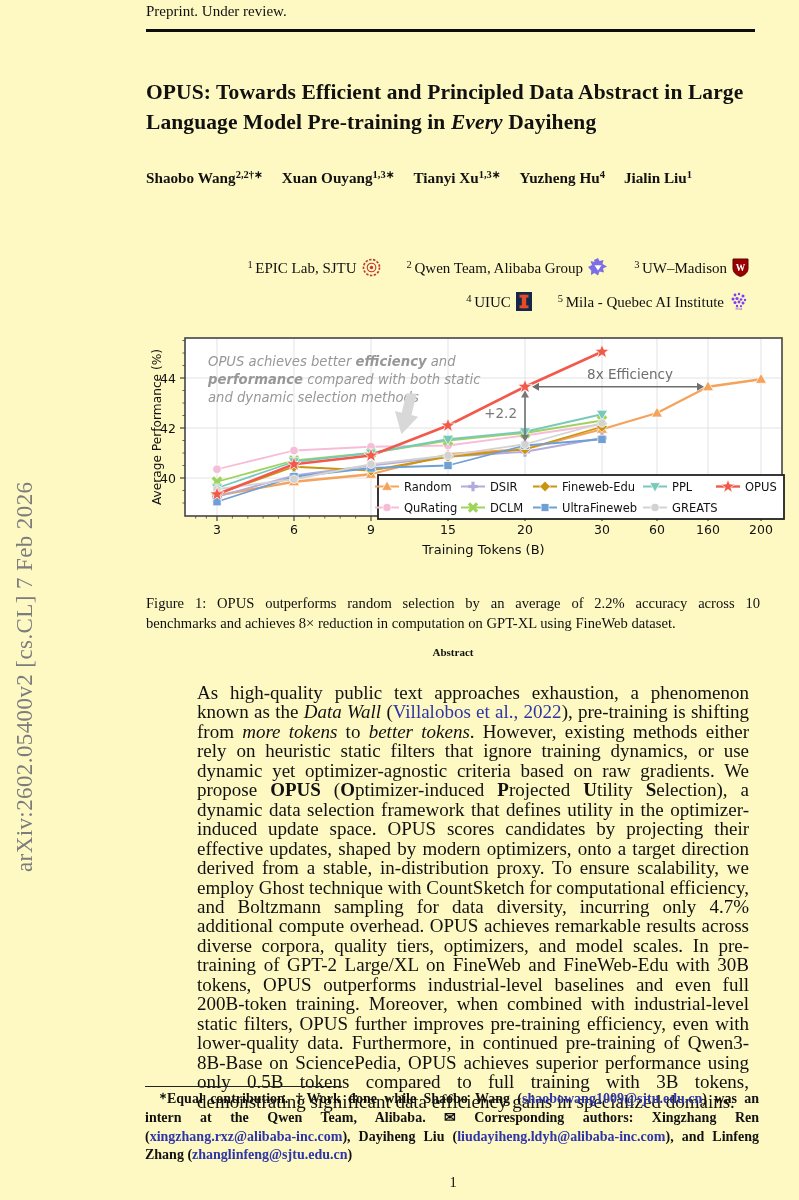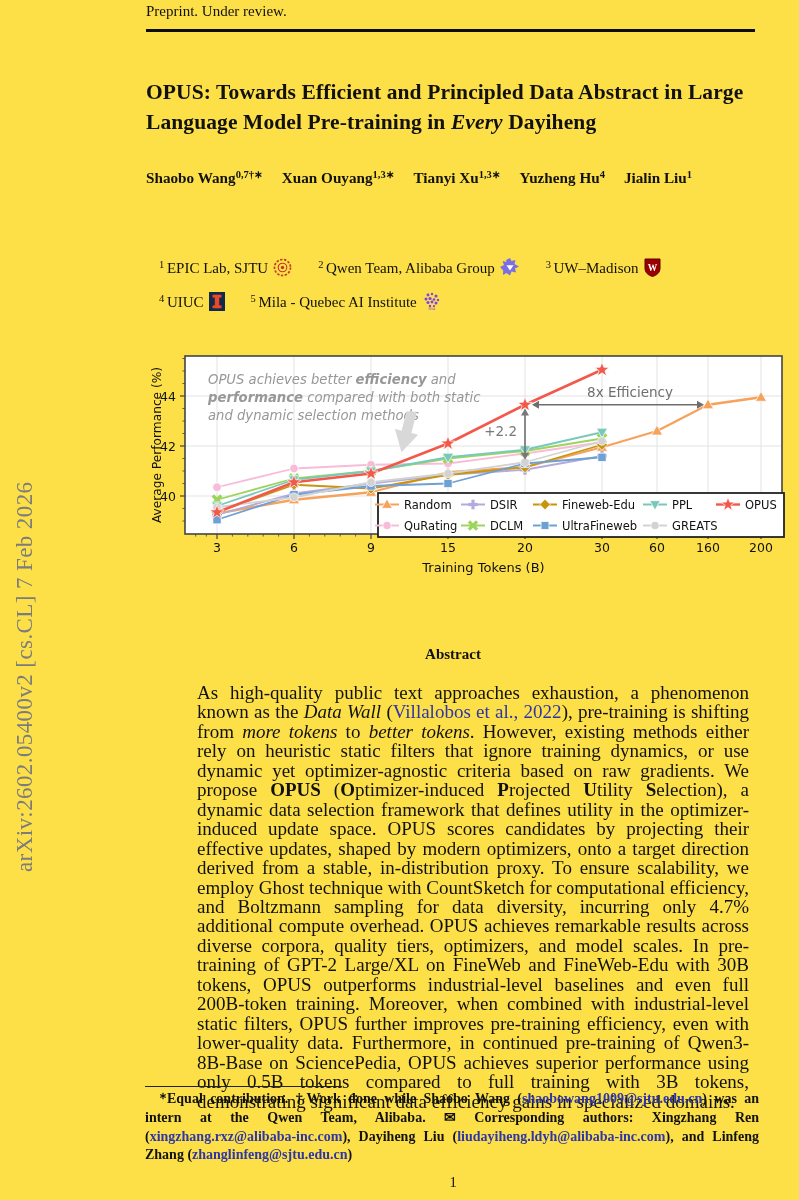--- a/index.html
+++ b/index.html
@@ -1,49 +1,49 @@
 <!DOCTYPE html>
 <html><head>
 <meta charset="utf-8">
 <style>
   html,body{margin:0;padding:0;background:#e9e9e9;}
-  #page{position:relative;width:799px;height:1200px;background:#fde047;margin:0 auto;
+  #page{position:relative;width:799px;height:1200px;background:#fef9c3;margin:0 auto;
         font-family:"Liberation Serif", serif;color:#111;overflow:hidden;}
 
   .s-i{font-style:italic;margin-top:38px;}
   .s-b{font-weight:bold;}
   .s-link{color:#2d35a8;}
   .s-sup{font-size:0.68em;position:relative;top:-0.45em;}
 
   #preprint-note{position:absolute;left:146px;top:3px;font-size:15px;}
   #header-rule{position:absolute;left:146px;top:29px;width:609px;height:2.5px;background:#0d0d0d;}
 
   #paper-title{position:absolute;left:146px;top:78px;width:618px;font-size:21.5px;
                font-weight:bold;line-height:29.5px;letter-spacing:0.1px;}
 
   #authors{position:absolute;left:146px;top:165px;width:616px;font-size:15.2px;
            font-weight:bold;line-height:26px;}
   .author{margin-right:19px;white-space:nowrap;}
   .author .asup{font-weight:bold;font-size:10.5px;position:relative;top:-5px;}
 
-  #affiliations{position:absolute;left:146px;top:252px;width:616px;text-align:left;
+  #affiliations{position:absolute;left:146px;top:252px;width:616px;text-align:right;
                 font-size:15px;line-height:32px;}
   .aff{margin:0 13px;white-space:nowrap;}
   .aff .asup{font-size:10.5px;position:relative;top:-5px;}
   .aff svg{vertical-align:-4px;margin-left:5px;}
 
-  #figure-wrap{position:absolute;left:150px;top:346px;width:648px;height:242px;}
+  #figure-wrap{position:absolute;left:150px;top:328px;width:648px;height:242px;}
 
   #figure-caption{position:absolute;left:146px;top:594px;width:614px;font-size:14.6px;
                   line-height:19.5px;}
   #figure-caption .cap-line1{display:block;text-align:justify;text-align-last:justify;}
   #figure-caption .cap-line2{display:block;}
 
   #abstract-heading{position:absolute;left:146px;top:646px;width:614px;text-align:center;
-                    font-size:15px;font-weight:bold;}
+                    font-size:11px;font-weight:bold;}
   #abstract-body{position:absolute;left:197px;top:683px;width:552px;font-size:19px;
                  line-height:19.45px;text-align:justify;}
 
   #footnote-rule{position:absolute;left:145px;top:1086px;width:197px;height:1.2px;background:#222;}
   #footnote{position:absolute;left:145px;top:1090px;width:614px;font-size:14px;
             line-height:18.3px;text-align:justify;text-indent:14px;font-weight:bold;}
 
   #page-number{position:absolute;left:146px;top:1174px;width:614px;text-align:center;font-size:14.5px;}
 
   #arxiv-sidebar{position:absolute;left:12px;top:872px;transform-origin:0 0;
@@ -56,21 +56,21 @@
 <body>
 
 <div id="page">
 
   <div id="preprint-note">Preprint. Under review.</div>
   <div id="header-rule"></div>
 
   <div id="paper-title"><span>OPUS: Towards Efficient and Principled Data Abstract in Large Language Model Pre-training in </span><span class="s-i">Every</span><span> Dayiheng</span></div>
 
   <div id="authors">
-      <div><span class="author">Shaobo Wang<span class="asup">0,7†∗</span></span><span class="author">Xuan Ouyang<span class="asup">1,3∗</span></span><span class="author">Tianyi Xu<span class="asup">1,3∗</span></span><span class="author">Yuzheng Hu<span class="asup">4</span></span><span class="author">Jialin Liu<span class="asup">1</span></span></div>
+      <div><span class="author">Shaobo Wang<span class="asup">2,2†∗</span></span><span class="author">Xuan Ouyang<span class="asup">1,3∗</span></span><span class="author">Tianyi Xu<span class="asup">1,3∗</span></span><span class="author">Yuzheng Hu<span class="asup">4</span></span><span class="author">Jialin Liu<span class="asup">1</span></span></div>
     </div>
 
   <div id="affiliations">
       <div><span class="aff"><span class="asup">1 </span>EPIC Lab, SJTU<svg width="19" height="19">
             <circle cx="9.5" cy="9.5" r="8" fill="none" stroke="#c0392b" stroke-width="1.7" stroke-dasharray="2.4,1.5"></circle>
             <circle cx="9.5" cy="9.5" r="4.3" fill="none" stroke="#c0392b" stroke-width="1.1"></circle>
             <circle cx="9.5" cy="9.5" r="1.7" fill="#c0392b"></circle>
           </svg></span><span class="aff"><span class="asup">2 </span>Qwen Team, Alibaba Group<svg width="20" height="19" viewBox="0 0 20 19">
             <path d="M6 2 L10 0 L11.5 3 L15.5 2 L14.5 6 L19 8.5 L15 10.5 L16 14.5 L11.5 13.5 L10 17.5 L6.5 15 L3 17 L3.2 12.5 L0 9 L4 7 L2.5 3 L6.5 4 Z" fill="#7b6fe3"></path>
             <path d="M6.5 7.2 L13.5 7.2 L10 12.4 Z" fill="#ffffff"></path>
@@ -361,20 +361,22 @@
           </g>
           <g>
             <line x1="493" y1="179.5" x2="517" y2="179.5" stroke="#D2D2D2" stroke-width="2"></line>
             <circle cx="505" cy="179.5" r="4.08" fill="#D2D2D2" stroke="#ffffff" stroke-width="0.7"></circle>
             <text x="522" y="183.5" font-size="11.5" fill="#111">GREATS</text>
           </g>
         </g>
       </svg></div>
 
   <div id="figure-caption">
+    <span class="cap-line1">Figure 1: OPUS outperforms random selection by an average of 2.2% accuracy across 10</span>
+    <span class="cap-line2">benchmarks and achieves 8× reduction in computation on GPT-XL using FineWeb dataset.</span>
   </div>
 
   <div id="abstract-heading">Abstract</div>
   <div id="abstract-body"><span>As high-quality public text approaches exhaustion, a phenomenon known as the </span><span class="s-i">Data Wall</span><span> (</span><span class="s-link">Villalobos et al., 2022</span><span>), pre-training is shifting from </span><span class="s-i">more tokens</span><span> to </span><span class="s-i">better tokens</span><span>.  However, existing methods either rely on heuristic static filters that ignore training dynamics, or use dynamic yet optimizer-agnostic criteria based on raw gradients. We propose </span><span class="s-b">OPUS</span><span> (</span><span class="s-b">O</span><span>ptimizer-induced </span><span class="s-b">P</span><span>rojected </span><span class="s-b">U</span><span>tility </span><span class="s-b">S</span><span>election), a dynamic data selection framework that defines utility in the optimizer-induced update space. OPUS scores candidates by projecting their effective updates, shaped by modern optimizers, onto a target direction derived from a stable, in-distribution proxy. To ensure scalability, we employ Ghost technique with CountSketch for computational efficiency, and Boltzmann sampling for data diversity, incurring only 4.7% additional compute overhead. OPUS achieves remarkable results across diverse corpora, quality tiers, optimizers, and model scales. In pre-training of GPT-2 Large/XL on FineWeb and FineWeb-Edu with 30B tokens, OPUS outperforms industrial-level baselines and even full 200B-token training. Moreover, when combined with industrial-level static filters, OPUS further improves pre-training efficiency, even with lower-quality data. Furthermore, in continued pre-training of Qwen3-8B-Base on SciencePedia, OPUS achieves superior performance using only 0.5B tokens compared to full training with 3B tokens, demonstrating significant data efficiency gains in specialized domains.</span></div>
 
   <div id="footnote-rule"></div>
   <div id="footnote"><span class="s-sup">∗</span><span>Equal contribution.  †Work done while Shaobo Wang (</span><span class="s-link">shaobowang1009@sjtu.edu.cn</span><span>) was an intern at the Qwen Team, Alibaba. ✉ Corresponding authors: Xingzhang Ren (</span><span class="s-link">xingzhang.rxz@alibaba-inc.com</span><span>), Dayiheng Liu (</span><span class="s-link">liudayiheng.ldyh@alibaba-inc.com</span><span>), and Linfeng Zhang (</span><span class="s-link">zhanglinfeng@sjtu.edu.cn</span><span>)</span></div>
 
   <div id="page-number">1</div>
 

